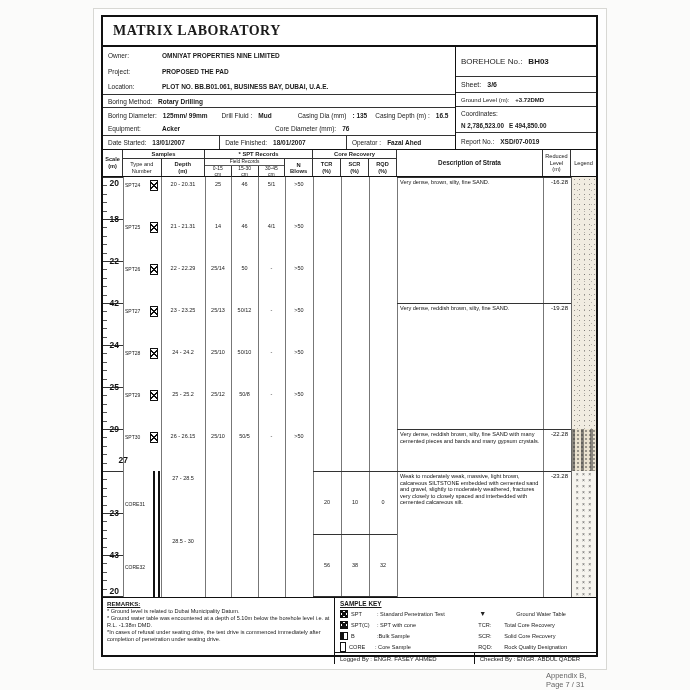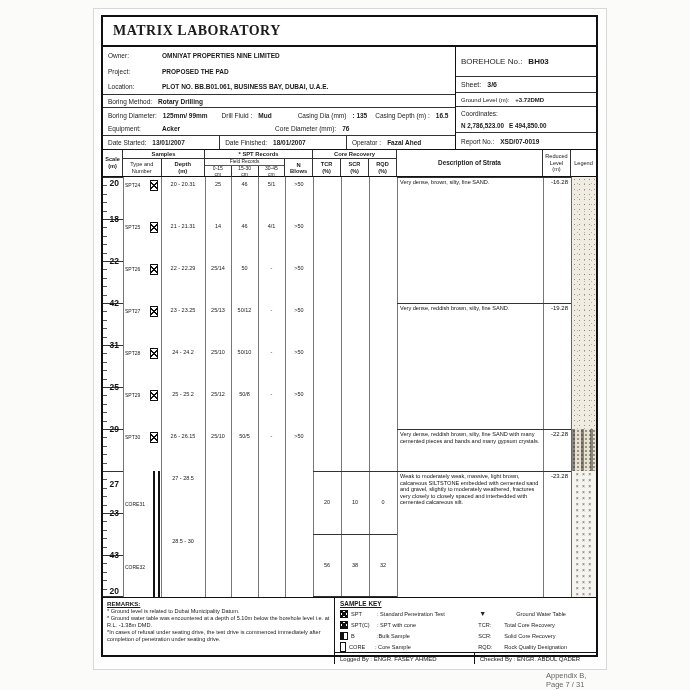--- a/index.html
+++ b/index.html
@@ -280,27 +280,27 @@
         <div class="ticks"></div>
         <div class="hline" style="left: 0px; width: 20px; top: 0px;"></div>
         <div class="scale-num" style="top: 1px;">20</div>
         <div class="hline" style="left: 0px; width: 20px; top: 42px;"></div>
         <div class="scale-num" style="top: 37px;">18</div>
         <div class="hline" style="left: 0px; width: 20px; top: 84px;"></div>
         <div class="scale-num" style="top: 79px;">22</div>
         <div class="hline" style="left: 0px; width: 20px; top: 126px;"></div>
         <div class="scale-num" style="top: 121px;">42</div>
         <div class="hline" style="left: 0px; width: 20px; top: 168px;"></div>
-        <div class="scale-num" style="top: 163px;">31</div>
+        <div class="scale-num" style="top: 163px;">24</div>
         <div class="hline" style="left: 0px; width: 20px; top: 210px;"></div>
         <div class="scale-num" style="top: 205px;">25</div>
         <div class="hline" style="left: 0px; width: 20px; top: 252px;"></div>
         <div class="scale-num" style="top: 247px;">29</div>
         <div class="hline" style="left: 0px; width: 20px; top: 294px;"></div>
-        <div class="scale-num" style="top: 302px;">27</div>
+        <div class="scale-num" style="top: 278px; margin-left: 9px;">27</div>
         <div class="hline" style="left: 0px; width: 20px; top: 336px;"></div>
         <div class="scale-num" style="top: 331px;">23</div>
         <div class="hline" style="left: 0px; width: 20px; top: 378px;"></div>
         <div class="scale-num" style="top: 373px;">43</div>
         <div class="hline" style="left: 0px; width: 20px; top: 419px;"></div>
         <div class="scale-num" style="top: 409px;">20</div>
         <div class="stype" style="left: 22px; top: 5px;">SPT24</div>
         <div class="sym-spt" style="left: 47px; top: 3px;"></div>
         <div class="cellv" style="left: 58px; width: 44px; top: 4px;">20 - 20.31</div>
         <div class="cellv" style="left: 102px; width: 26px; top: 4px;">25</div>

